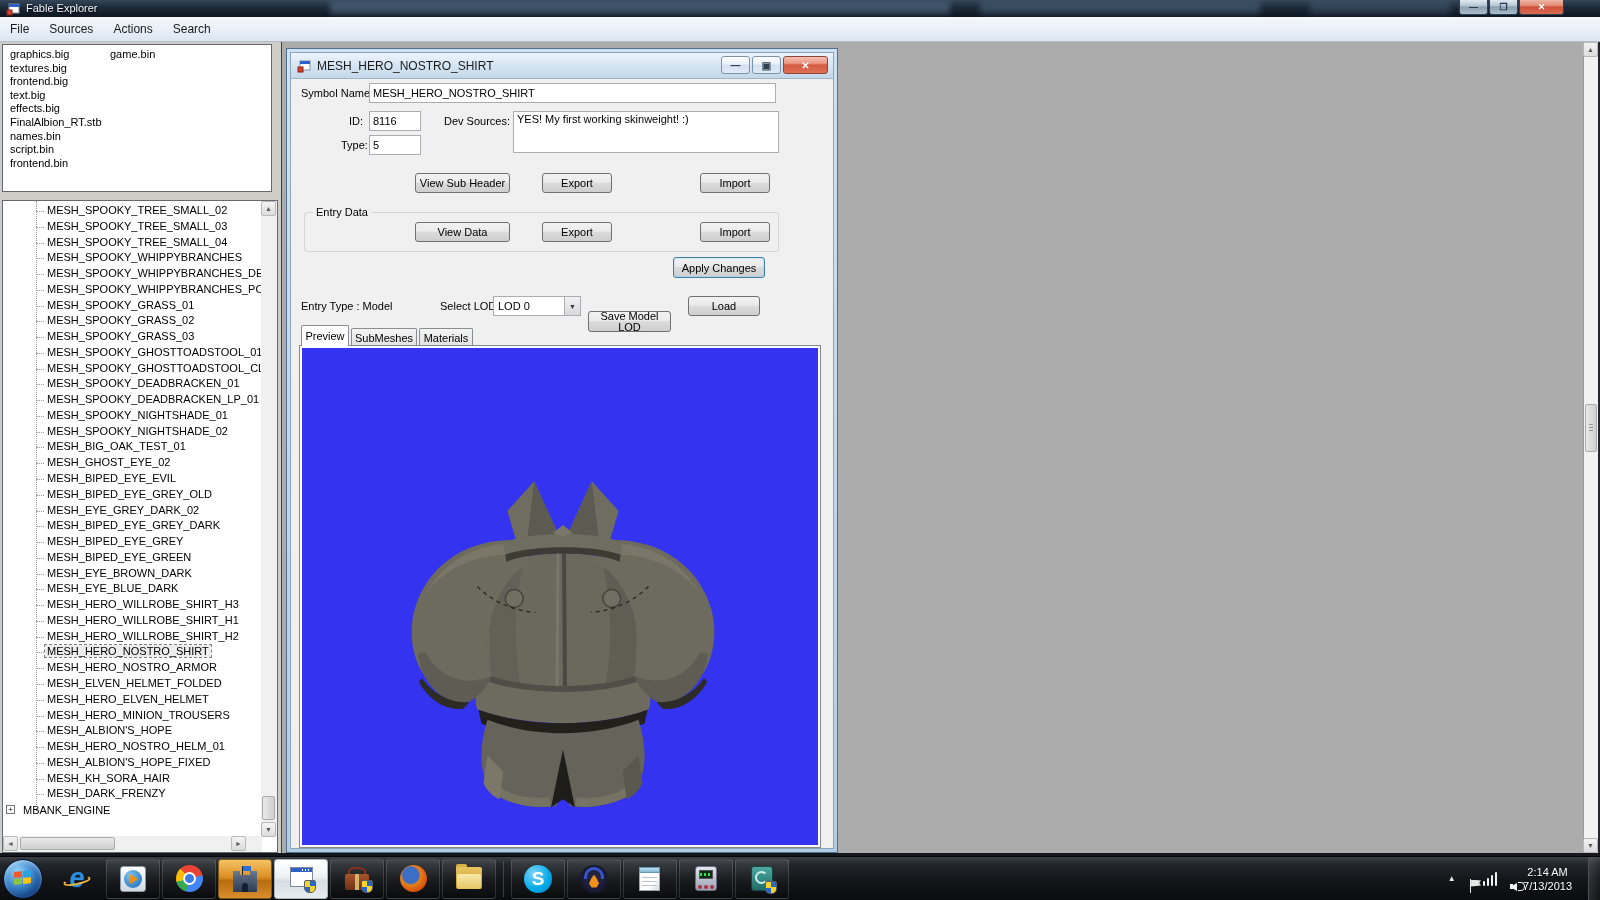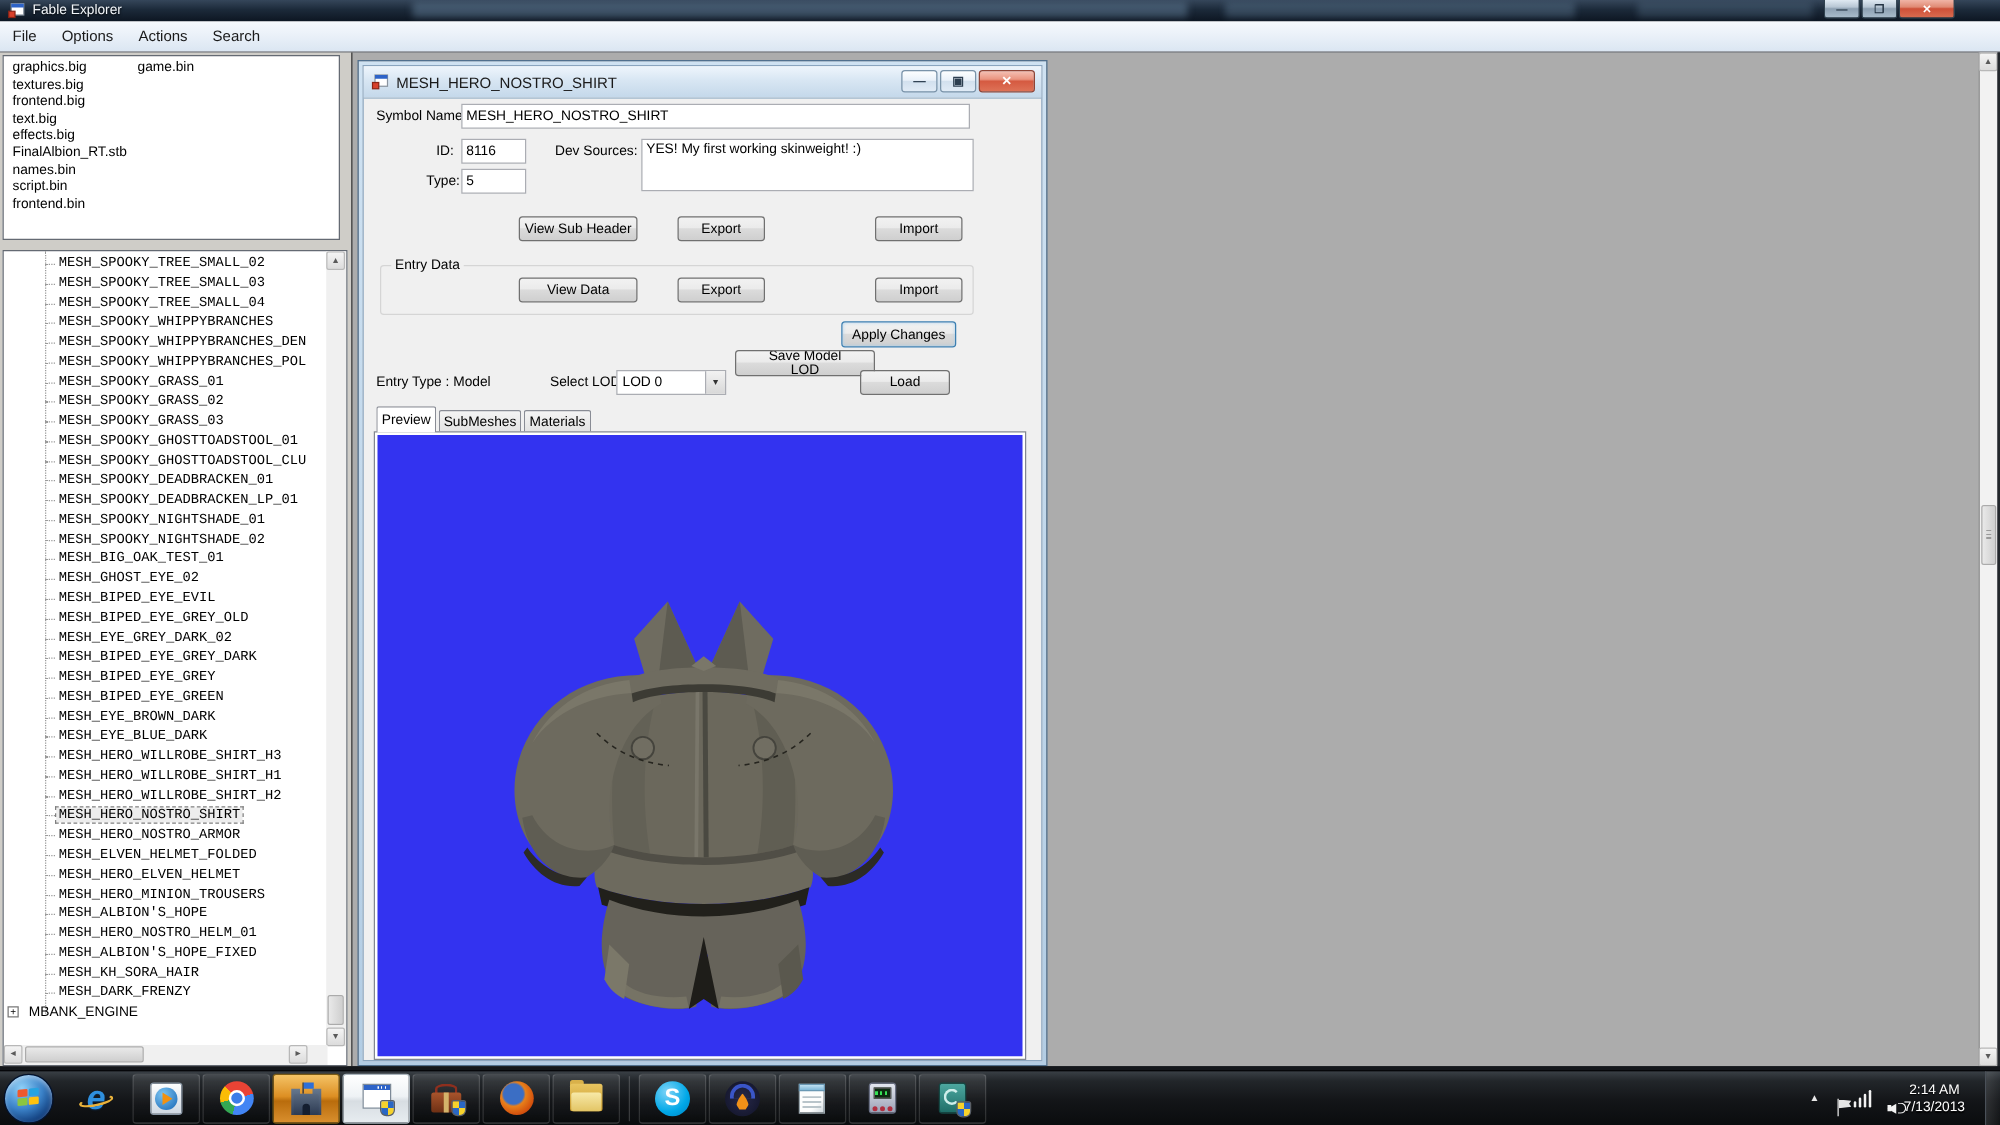--- a/index.html
+++ b/index.html
@@ -37,21 +37,21 @@
 
   
   .tree-panel { position:absolute; left:2px; top:200px; width:276px; height:653px; background:#fff;
     border:1px solid #646a73; overflow:hidden; }
   .tree-content { position:absolute; left:0; top:0; width:258px; height:636px; overflow:hidden; }
   .tree-vline { position:absolute; left:33px; top:0; width:1px; height:610px; border-left:1px dotted #9a9a9a; }
   .tree-rows { position:absolute; left:0; top:2px; width:258px; }
   .tree-item { position:relative; height:15.77px; line-height:15.77px; padding-left:42px;
     font-size:11px; color:#000; white-space:nowrap; }
   .tree-item::before { content:""; position:absolute; left:33px; top:8px; width:8px; border-top:1px dotted #9a9a9a; }
-  .tree-item .tlabel { padding:0 2px;font-family:Liberation Mono, monospace; }
+  .tree-item .tlabel { padding:0 2px; }
   .tree-item.selected .tlabel { background:#ededed; outline:1px dashed #7f7f7f; }
   .tree-root { position:relative; height:16px; line-height:16px; padding-left:20px; font-size:11px; }
   .plusbox { position:absolute; left:3px; top:3px; width:9px; height:9px; border:1px solid #787878; background:#fff;
     font-size:8px; line-height:7px; text-align:center; color:#000; }
 
   
   .sb-track { background:#f0f0f0; position:absolute; }
   .sb-btn { position:absolute; width:15px; height:15px; background:linear-gradient(#f4f4f4,#dcdcdc);
     border:1px solid #b8b8b8; border-radius:2px; color:#5a5a5a; font-size:7px; display:flex; align-items:center; justify-content:center; }
   .sb-thumb { position:absolute; background:linear-gradient(90deg,#e9e9e9,#cfcfcf); border:1px solid #ababab; border-radius:2px; }
@@ -232,21 +232,21 @@
           <span>❐</span>
         </div>
       <div class="wc-btn wc-close">
           <span>✕</span>
         </div>
     </div>
   </div>
 
   <div class="menubar">
       <div class="menu-item">File</div>
-      <div class="menu-item">Options</div>
+      <div class="menu-item">Sources</div>
       <div class="menu-item">Actions</div>
       <div class="menu-item">Search</div>
     </div>
 
   <div class="app-body-bg"></div>
 
   <div class="file-list">
     <div class="flcol c1">
         <div class="fl-item">graphics.big</div>
         <div class="fl-item">textures.big</div>
@@ -380,21 +380,21 @@
         <div class="btn" style="left:409px;top:143px;width:70px;height:20px;">Import</div>
 
         <div class="btn apply" style="left:382px;top:178px;width:92px;height:21px;">Apply Changes</div>
 
         <span class="lbl" style="left:10px;top:221px;">Entry Type : Model</span>
         <span class="lbl" style="left:133px;top:221px;margin-left:16px;">Select LOD:</span>
         <div class="combo" style="left:202px;top:217px;width:88px;height:20px;">
           <span class="val">LOD 0</span>
           <span class="drop">▼</span>
         </div>
-        <div class="btn" style="left:297px;top:201px;width:112px;height:21px;">
+        <div class="btn" style="left:297px;top:232px;width:83px;height:21px;">
           <span class="clip2">Save Model LOD</span>
         </div>
         <div class="btn" style="left:397px;top:217px;width:72px;height:20px;">Load</div>
 
         <div class="tab active" style="left:10px;top:246px;width:48px;height:21px;">Preview</div>
         <div class="tab" style="left:60px;top:249px;width:66px;height:18px;">SubMeshes</div>
         <div class="tab" style="left:128px;top:249px;width:54px;height:18px;">Materials</div>
 
         <div class="preview-panel" style="left:8px;top:266px;width:522px;height:503px;">
           <div class="preview-canvas">

